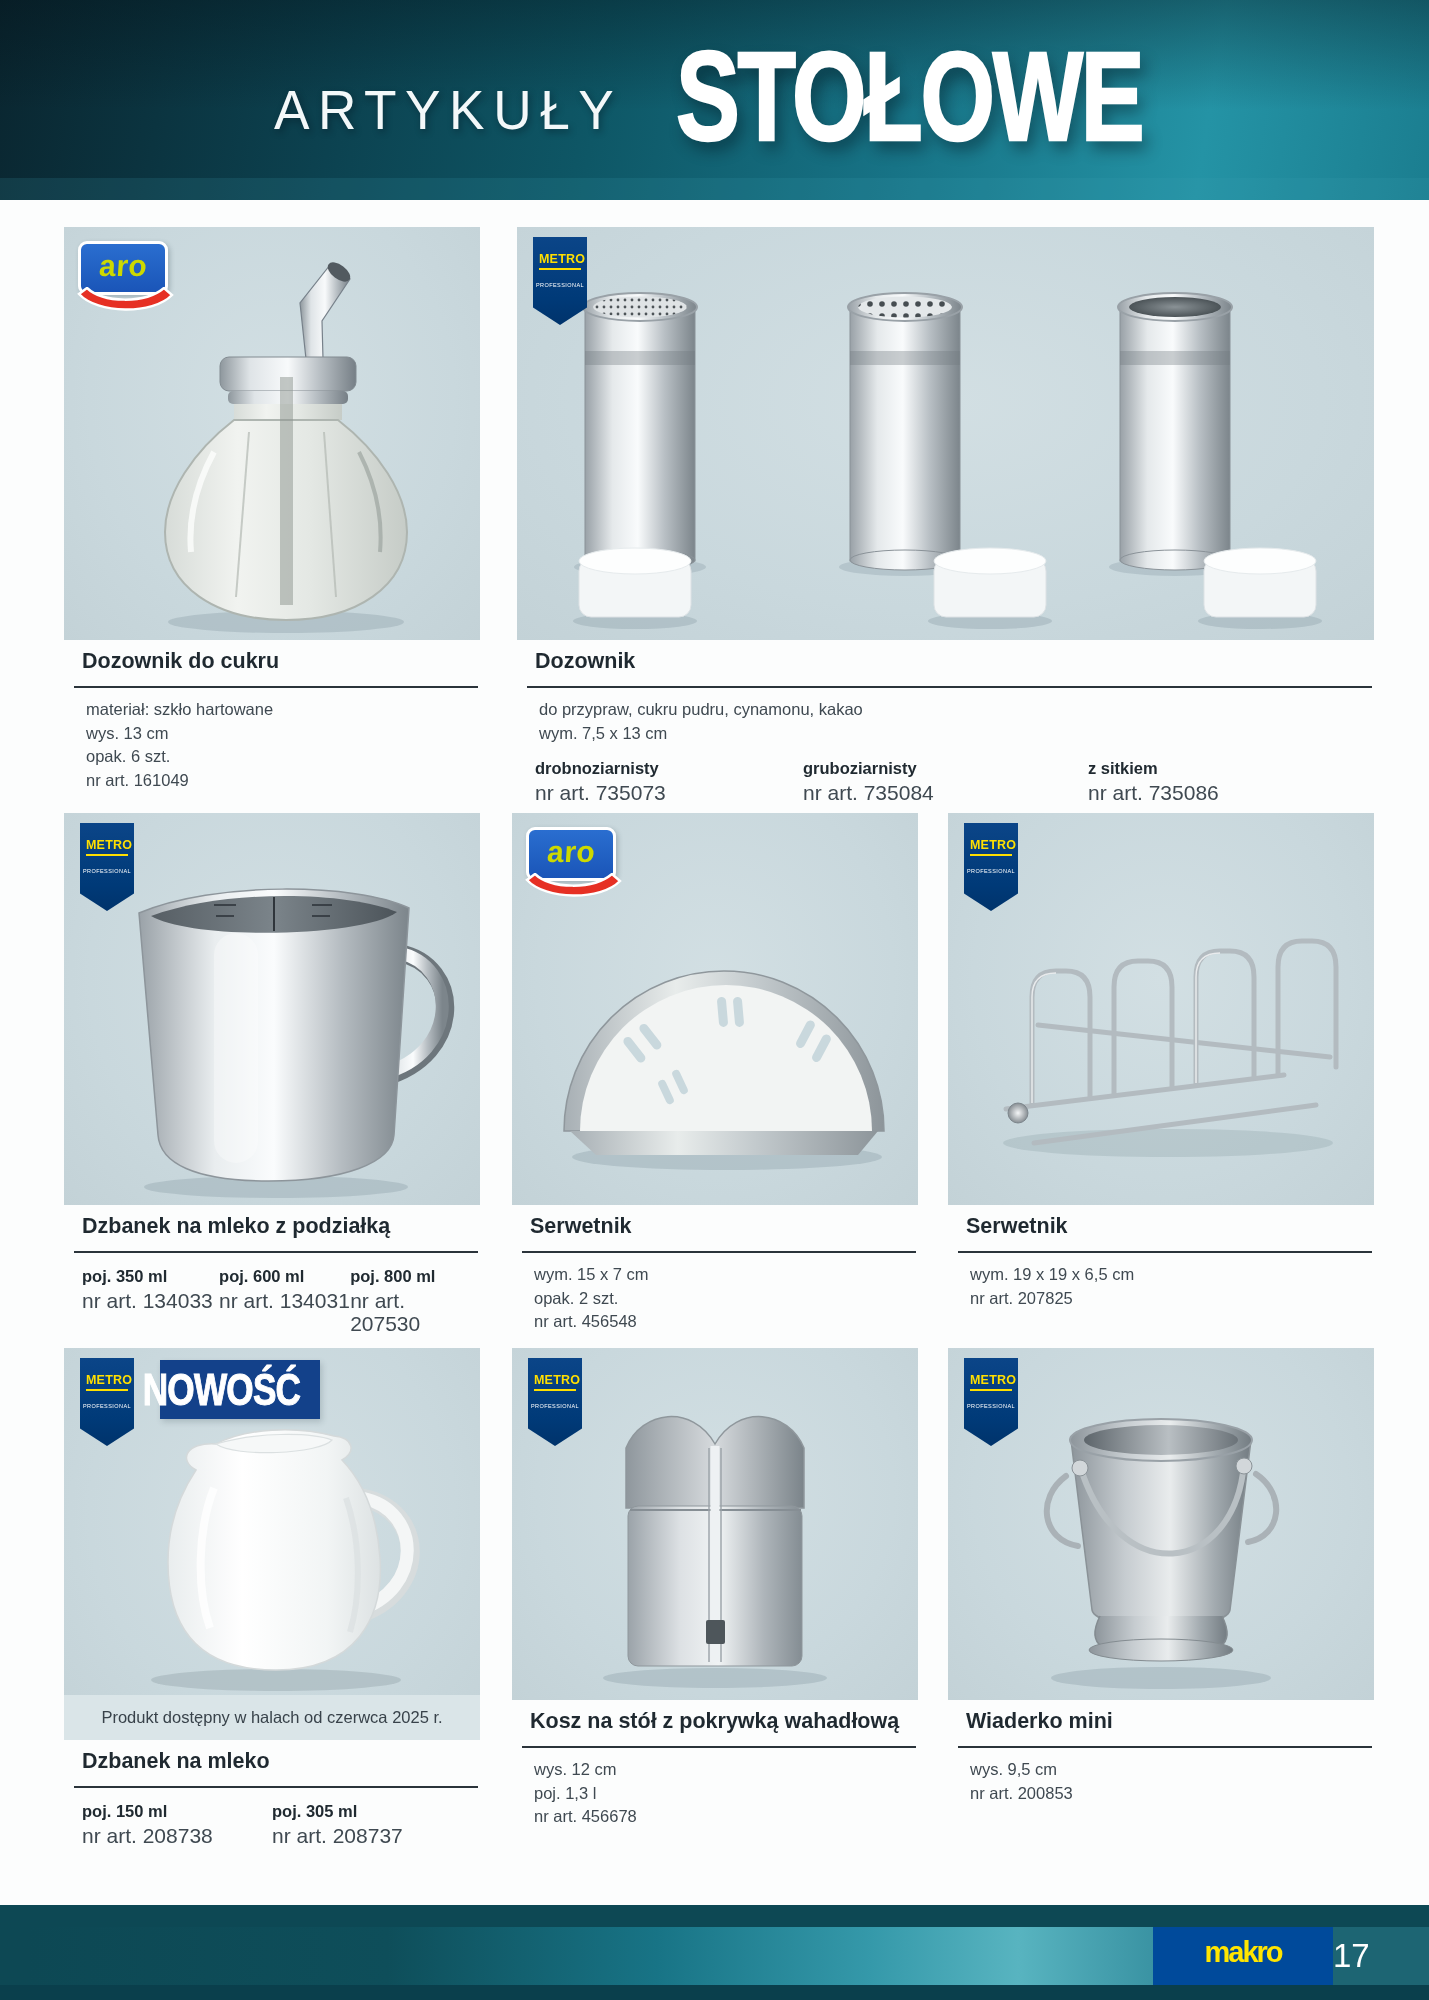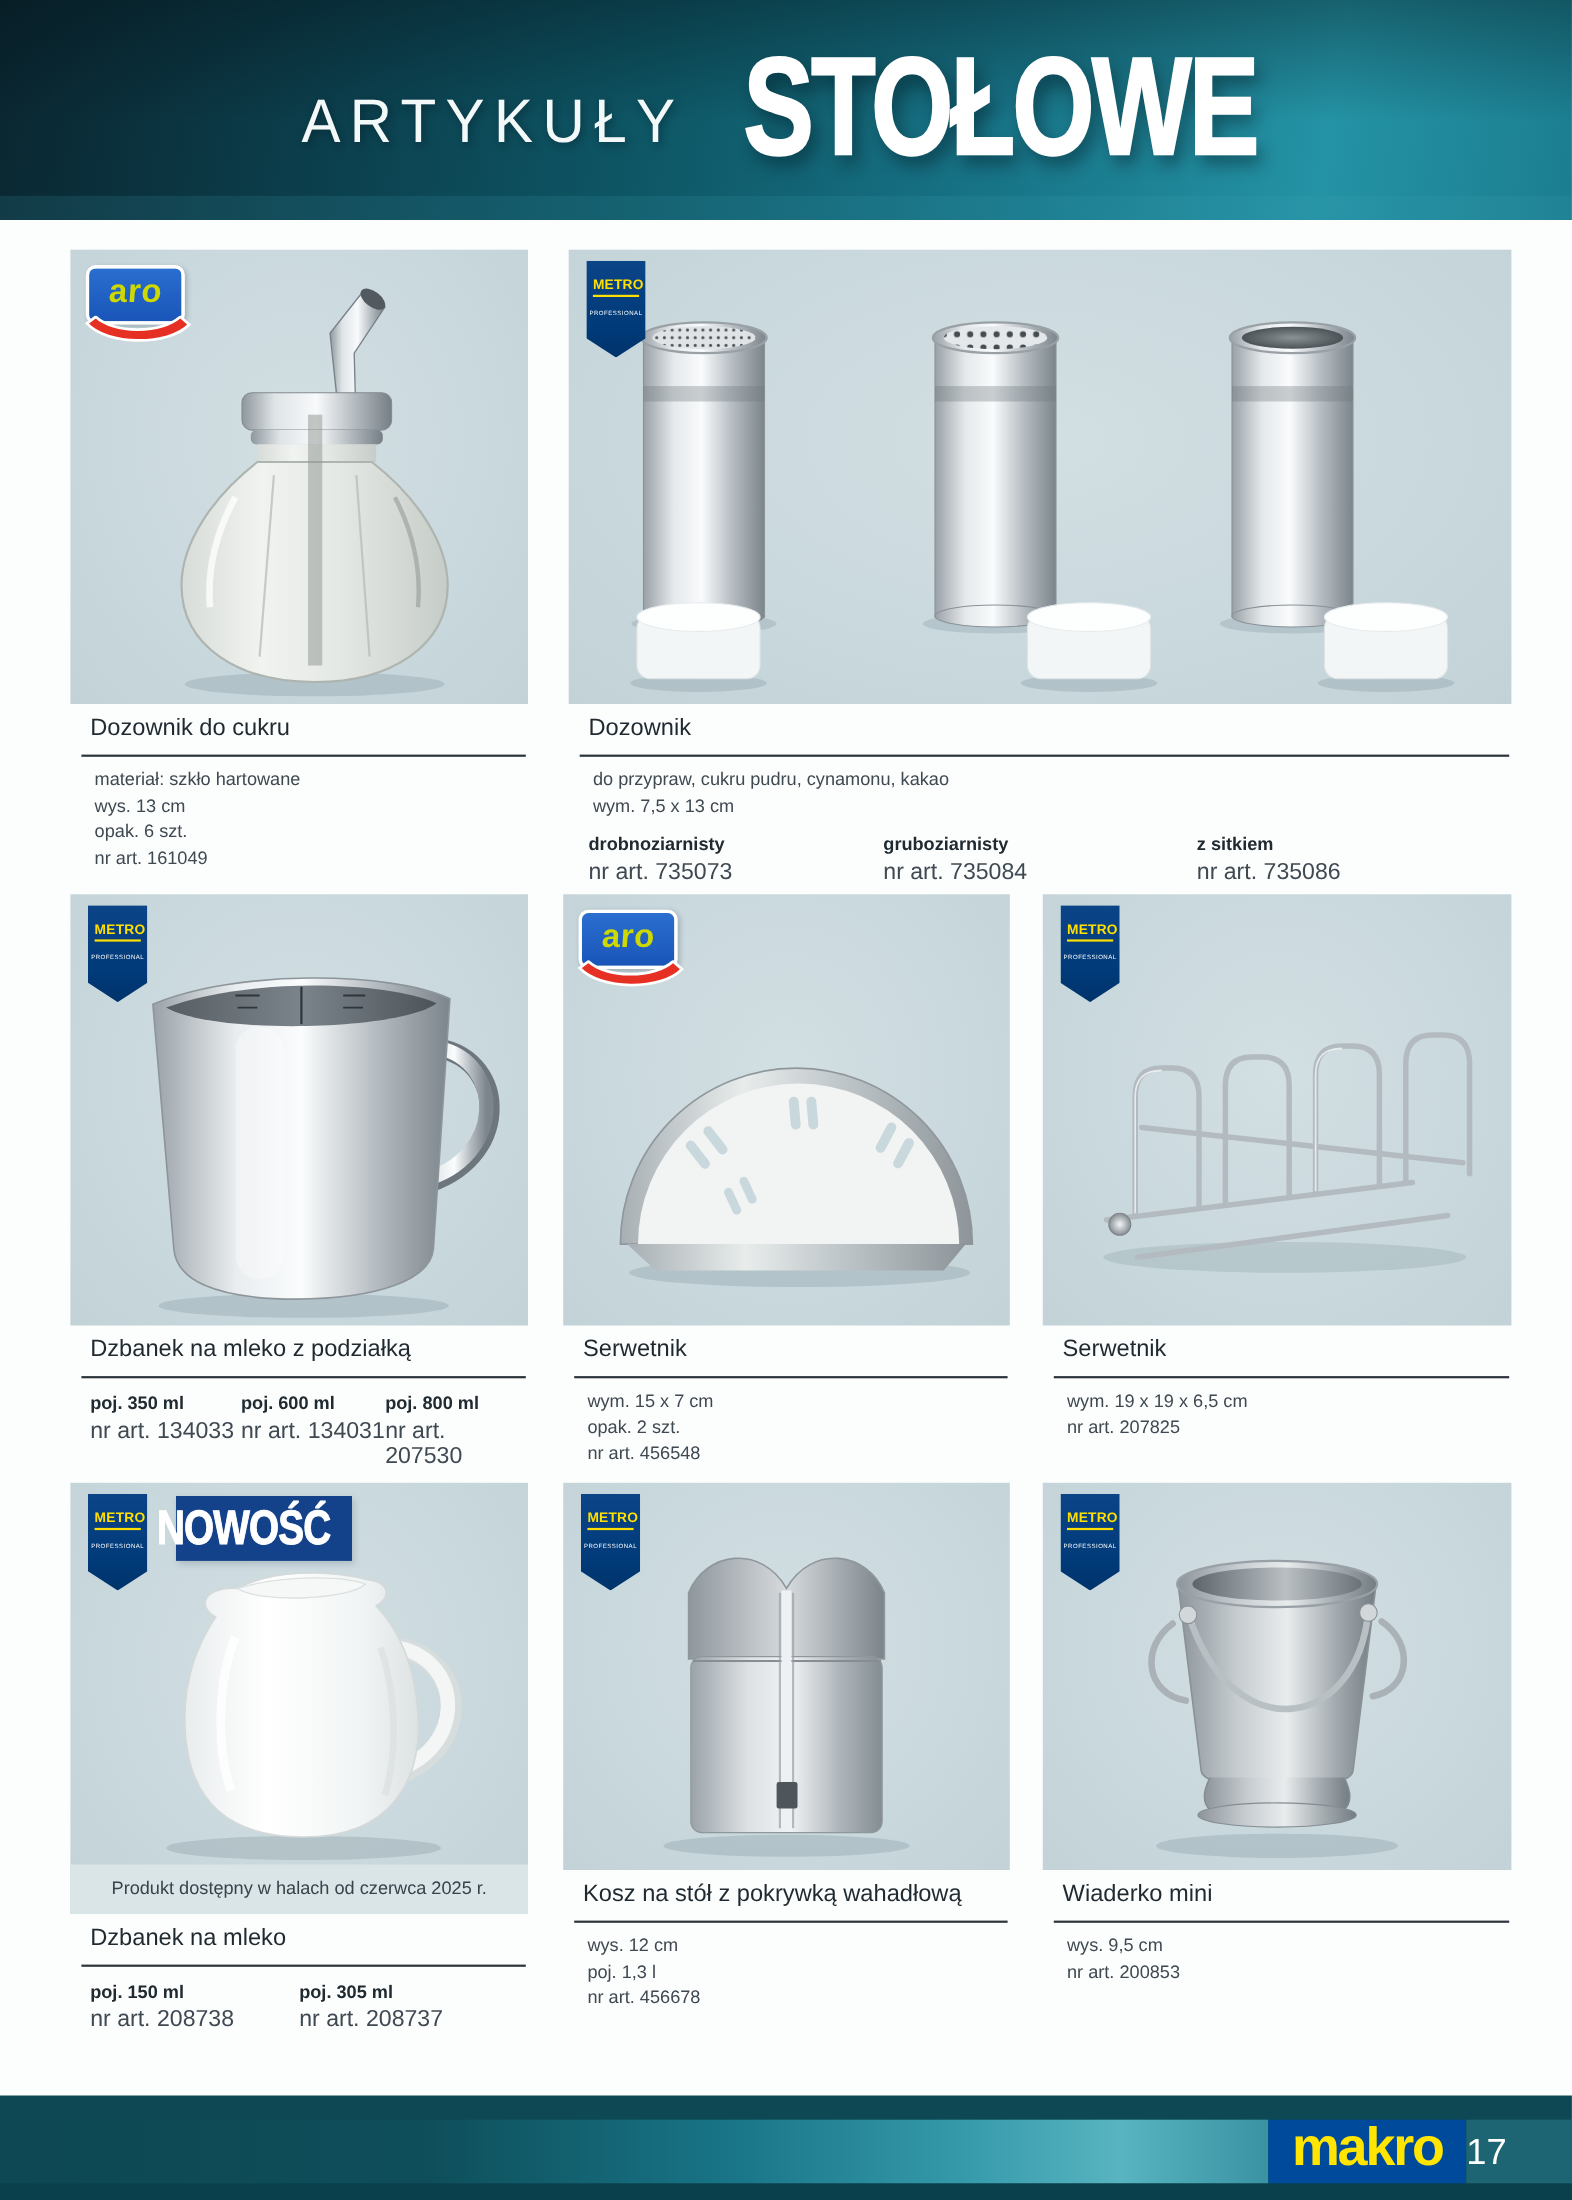--- a/index.html
+++ b/index.html
@@ -29,21 +29,21 @@
   .r2c3 { left:948px; top:813px;  width:426px; }
   .r3c1 { left:64px;  top:1348px; width:416px; }
   .r3c2 { left:512px; top:1348px; width:406px; }
   .r3c3 { left:948px; top:1348px; width:426px; }
 
   .img { position:relative; width:100%;
     background:radial-gradient(ellipse at 50% 42%,#d2dfe3 0%,#c9d8dd 62%,#c3d2d7 100%); }
   .h413 { height:413px; } .h392 { height:392px; } .h352 { height:352px; }
   .ph { position:absolute; left:0; top:0; width:100%; height:100%; display:block; }
 
-  .title { margin:9px 0 0 18px; font-size:21.5px; font-weight:400; color:#1f2930; white-space:nowrap; }
+  .title { margin:9px 0 0 18px; font-size:21.5px; font-weight:700; color:#1f2930; white-space:nowrap; }
   .rule { margin:12px 2px 0 10px; height:2px; background:#2b343b; }
   .details { margin:10px 0 0 22px; font-size:16.5px; line-height:23.5px; color:#3f4951; }
   .variants { display:flex; margin:12px 0 0 18px; }
   .vlabel { font-size:16.5px; font-weight:700; color:#202a31; line-height:23.5px; }
   .vart { font-size:21px; color:#3f4951; line-height:23.5px; }
   .r1c2 .vcol:nth-child(1){ width:268px; } .r1c2 .vcol:nth-child(2){ width:285px; }
   .r2c1 .vcol:nth-child(1){ width:138px; } .r2c1 .vcol:nth-child(2){ width:132px; }
   .r3c1 .vcol:nth-child(1){ width:190px; }
 
   .note { position:absolute; left:0; right:0; bottom:0; height:45px; background:#dae5e8;
@@ -70,21 +70,21 @@
   .nowosc span { color:#fff; font-size:44px; font-weight:700; line-height:1; letter-spacing:-1px;
     transform:scaleX(.8); -webkit-text-stroke:1px #fff; }
 
   
   .footer { position:absolute; left:0; top:1905px; width:1429px; height:95px; background:#0d4854; }
   .footer-bottom { position:absolute; left:0; bottom:0; width:100%; height:15px; background:#0a3f4c; }
   .footer-grad { position:absolute; left:28px; top:22px; width:1125px; height:58px;
     background:linear-gradient(90deg,#0d4854 0%,#0e4e5a 32%,#187486 56%,#3599aa 75%,#58b4c0 88%,#3a93a3 100%); }
   .makro-box { position:absolute; left:1153px; top:22px; width:180px; height:58px; background:#004a9b;
     display:flex; align-items:center; justify-content:center; }
-  .makro-text { color:#ffe500; font-size:49px; font-weight:700; letter-spacing:-2px; line-height:1; padding-bottom:7px; }
+  .makro-text { color:#ffe500; font-size:29px; font-weight:700; letter-spacing:-2px; line-height:1; padding-bottom:7px; }
   .page-cell { position:absolute; left:1333px; top:22px; width:96px; height:58px; background:#1d6ema;
     background:#1d6573; display:flex; align-items:center; justify-content:flex-start; }
   .page-num { color:#fff; font-size:33px; }
 </style>
 </head>
 <body>
 
 <div class="page">
 
   <div class="header">

